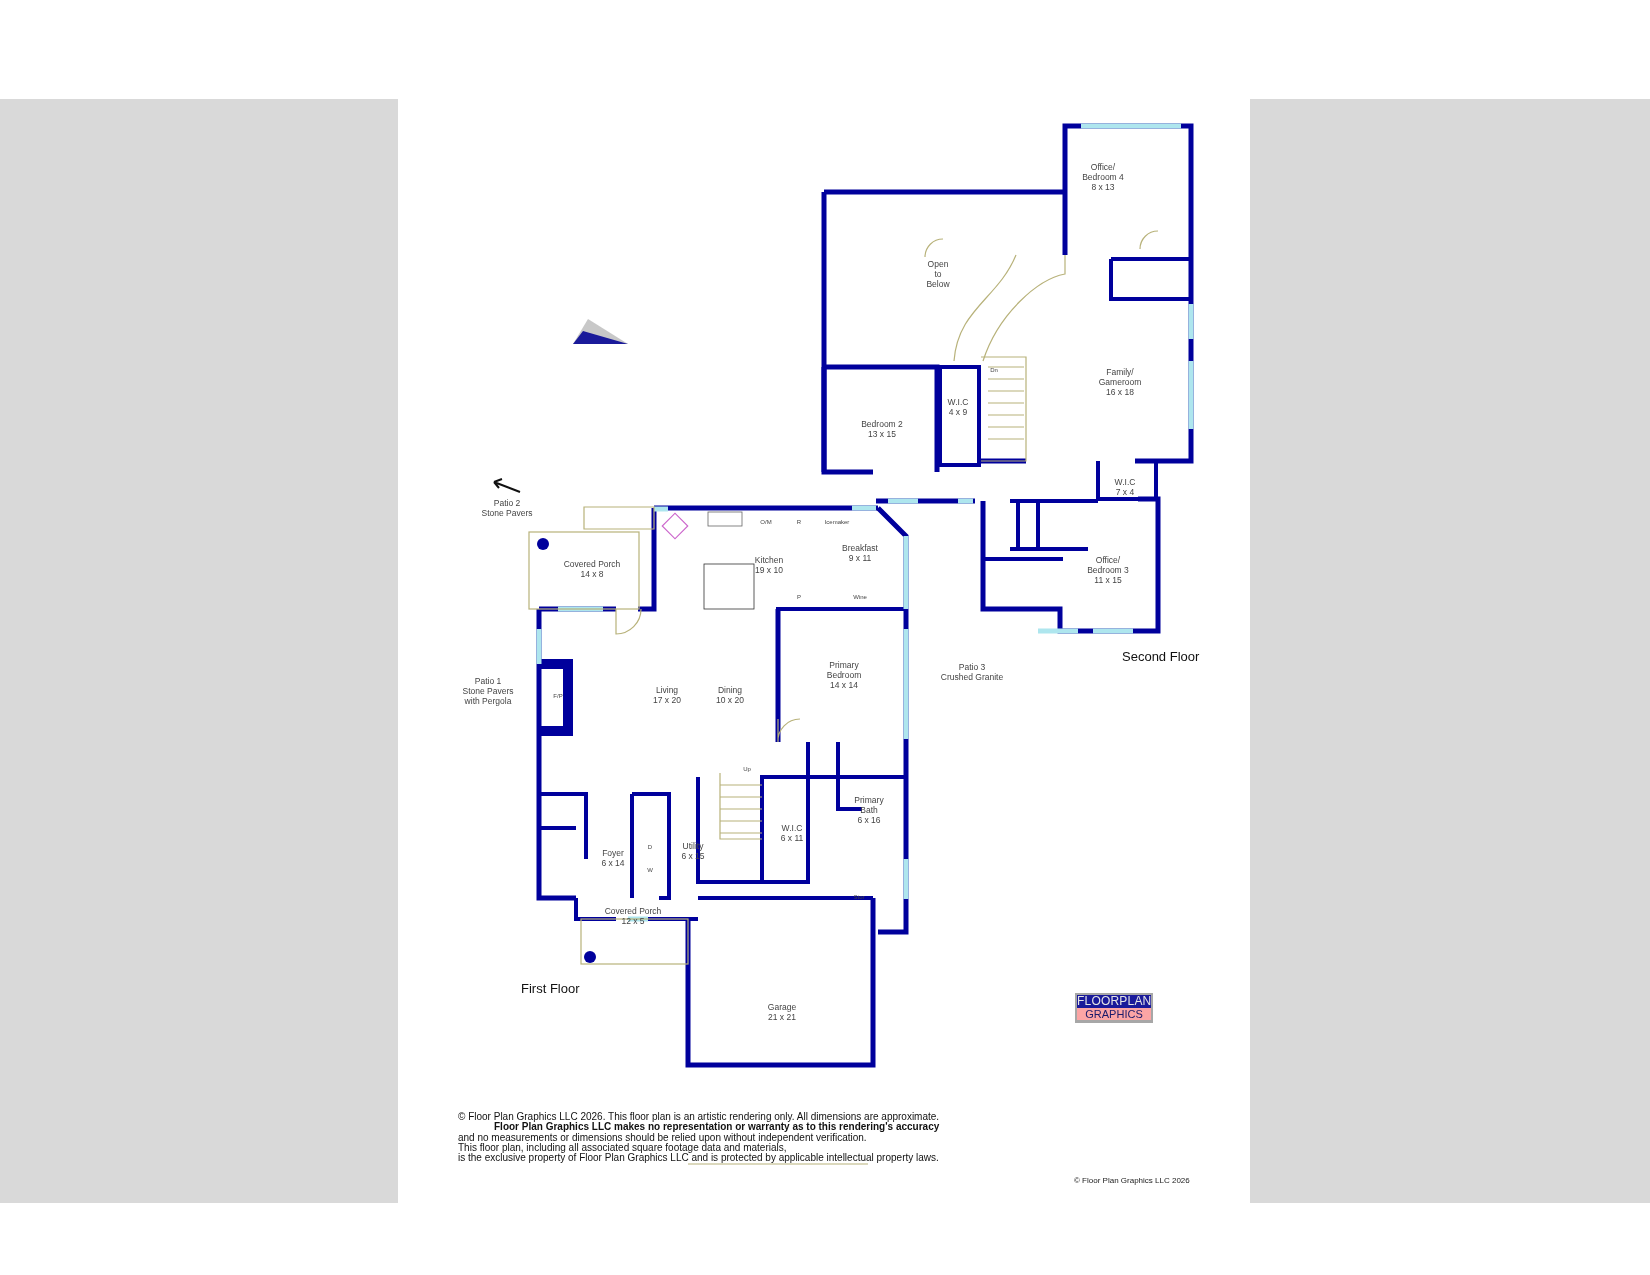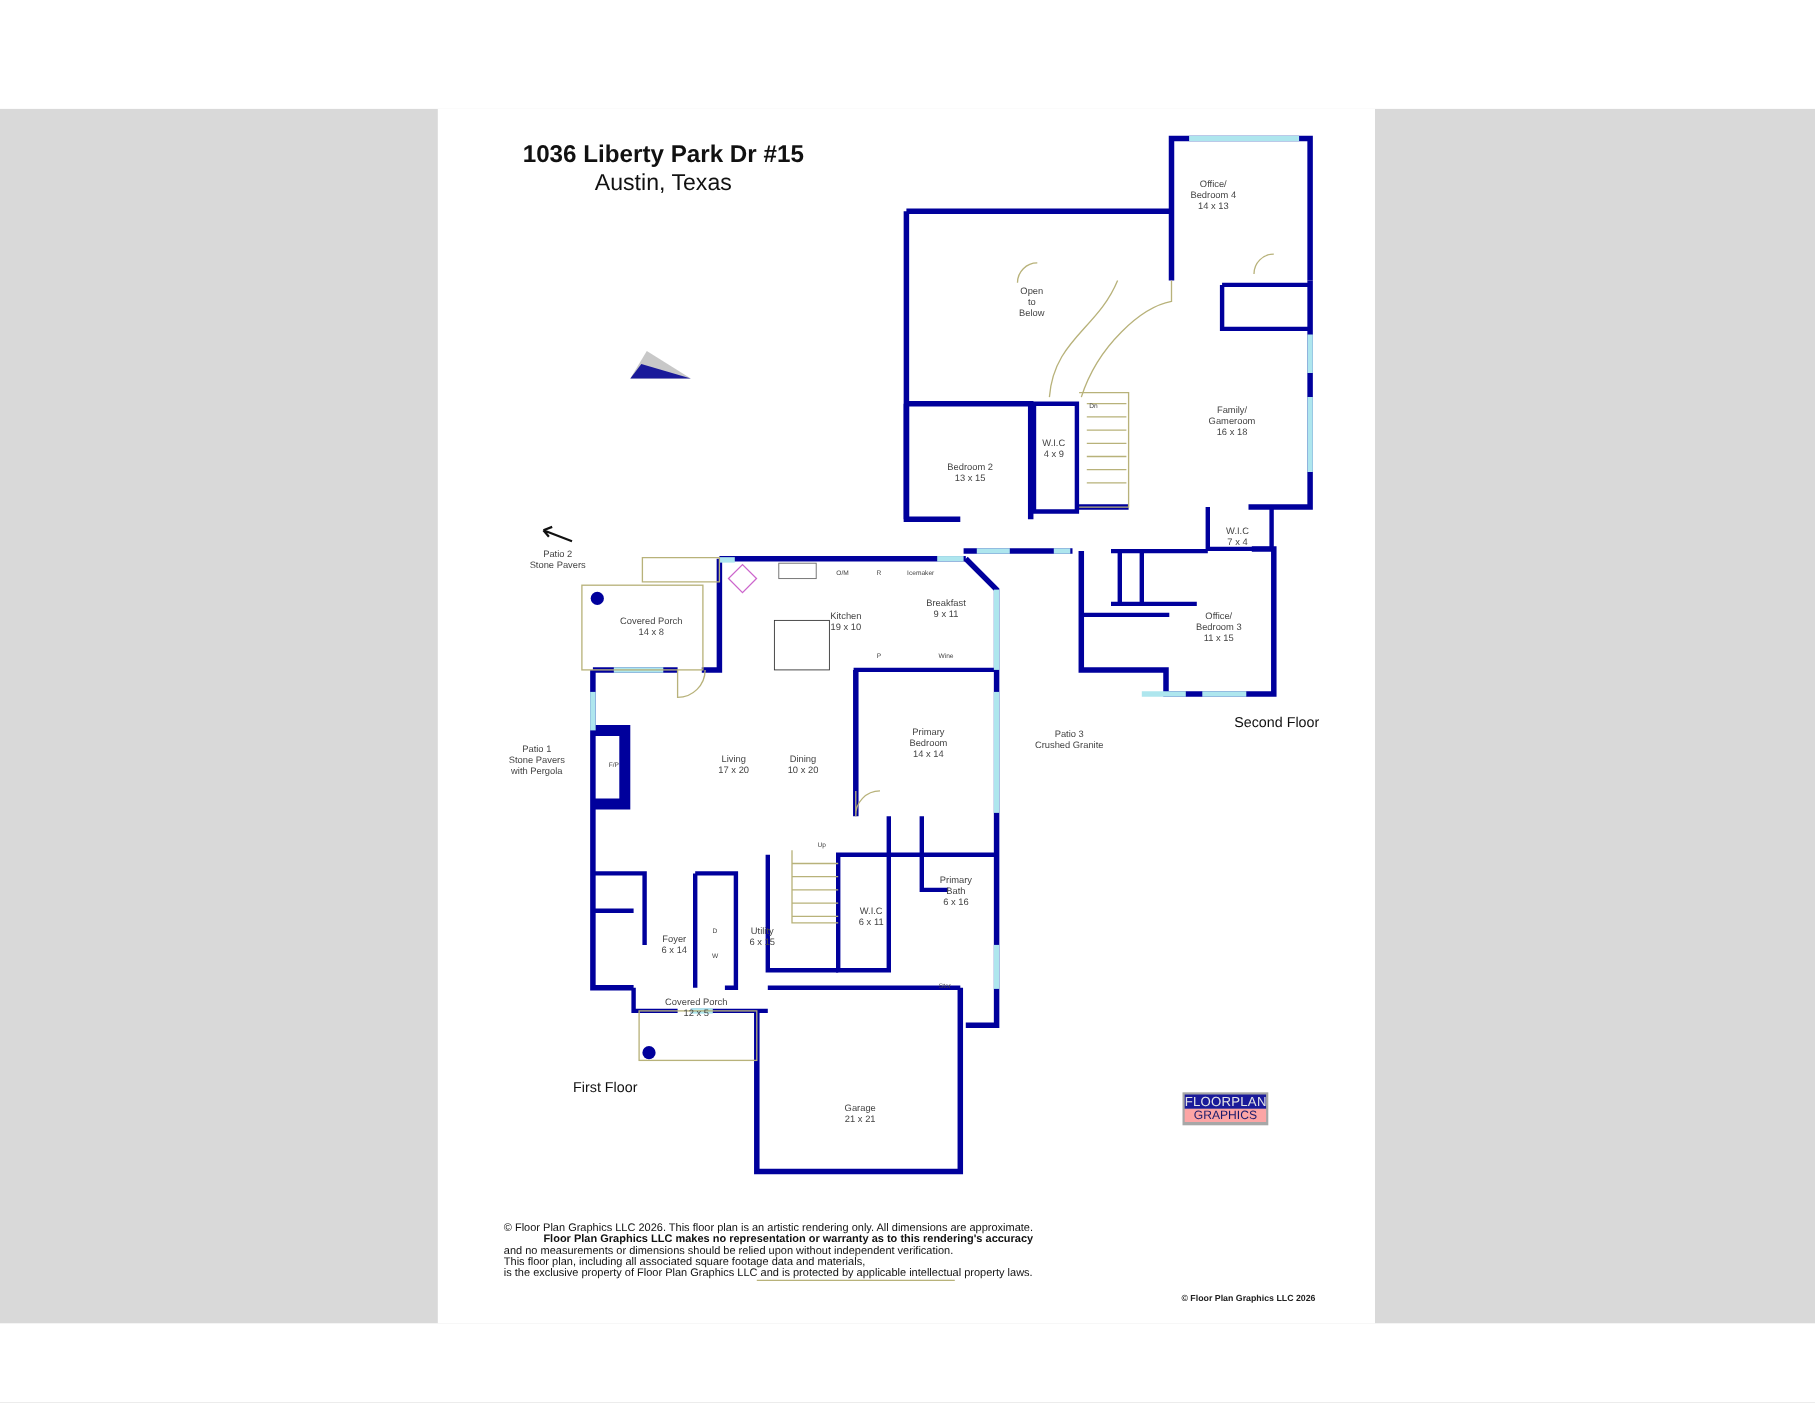--- a/index.html
+++ b/index.html
@@ -11,33 +11,29 @@
   .title .l2{font-size:21px;margin-top:2px;}
   svg.plan{position:absolute;left:0;top:0;}
   .lbl{position:absolute;font-size:8.5px;color:#444;text-align:center;line-height:10px;white-space:pre;transform:translateX(-50%);}
   .lbl.sm{font-size:6px;line-height:7px;}
   .floor{position:absolute;font-size:13px;color:#111;}
   .logo{position:absolute;left:677px;top:894px;width:78px;height:30px;background:#a7a7a7;padding:2px;box-sizing:border-box;}
   .logo .top{background:#1a1a9a;color:#e5e5e5;font-size:12px;text-align:center;line-height:13px;letter-spacing:0.2px;}
   .logo .bot{background:#fca5a5;color:#1a1a6a;font-size:11px;text-align:center;line-height:12px;}
   .disclaimer{position:absolute;left:60px;top:1013px;font-size:10px;line-height:10.3px;color:#111;}
   .disclaimer .b{font-weight:bold;margin-left:36px;}
-  .copy{position:absolute;left:676px;top:1077px;font-size:8px;font-weight:bold;color:#222;}
+  .copy{position:absolute;left:676px;top:1077px;font-size:8px;font-weight:normal;color:#222;}
 </style>
 </head>
 <body>
 
 <div class="band"></div>
 
 <div class="sheet">
 
-  <div class="title">
-    <div class="l1">1036 Liberty Park Dr #15</div>
-    <div class="l2">Austin, Texas</div>
-  </div>
 
   <svg class="plan" width="852" height="1104" viewBox="0 0 852 1104">
     <g fill="none" stroke="#00009c" stroke-width="5">
 
       <path d="M667 156 V27 H793 V156"></path>
 
       <path d="M426 93 H667 M426 93 V373"></path>
 
       <path d="M426 268 H539 V373 M426 268 V373 H475"></path>
 
@@ -126,21 +122,21 @@
     <g>
       <polygon points="175,245 190,220 230,245" fill="#c8c8c8"></polygon>
       <polygon points="175,245 185,232 230,245" fill="#1a1a9a"></polygon>
     </g>
 
     <path d="M122 393 L96 383 M96 383 L104 380 M96 383 L101 389" stroke="#111" stroke-width="2" fill="none"></path>
   </svg>
 
   <div class="lbl" style="left:705px;top:63px;"><span>Office/
 Bedroom 4</span>
-<span>14 x 13</span></div>
+<span>8 x 13</span></div>
   <div class="lbl" style="left:540px;top:160px;">Open
 to
 Below</div>
   <div class="lbl" style="left:484px;top:320px;"><span>Bedroom 2</span>
 <span>13 x 15</span></div>
   <div class="lbl" style="left:560px;top:298px;"><span>W.I.C</span>
 <span>4 x 9</span></div>
   <div class="lbl" style="left:722px;top:268px;"><span>Family/
 Gameroom</span>
 <span>16 x 18</span></div>

